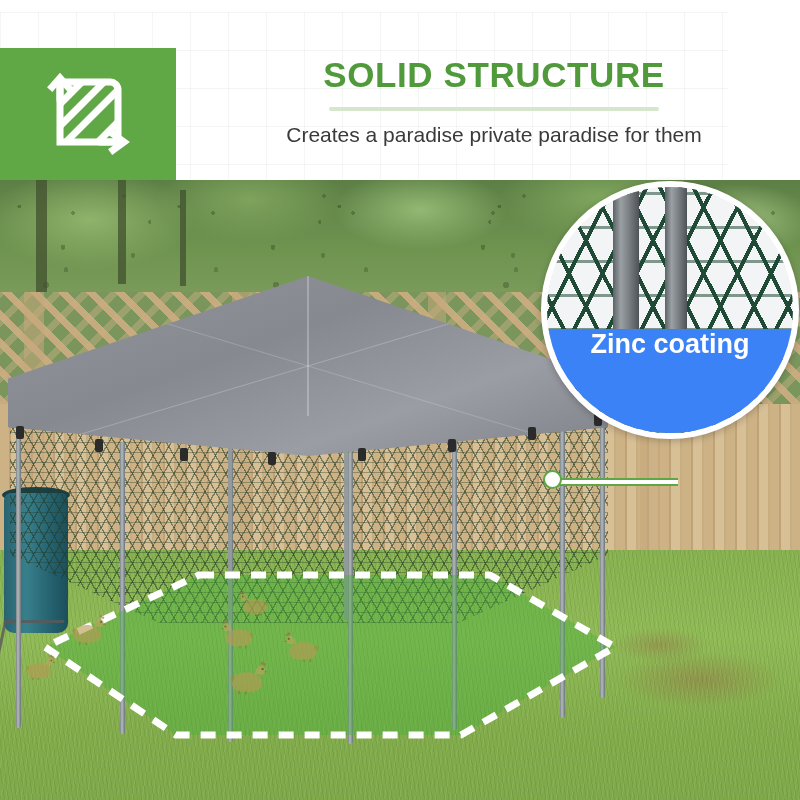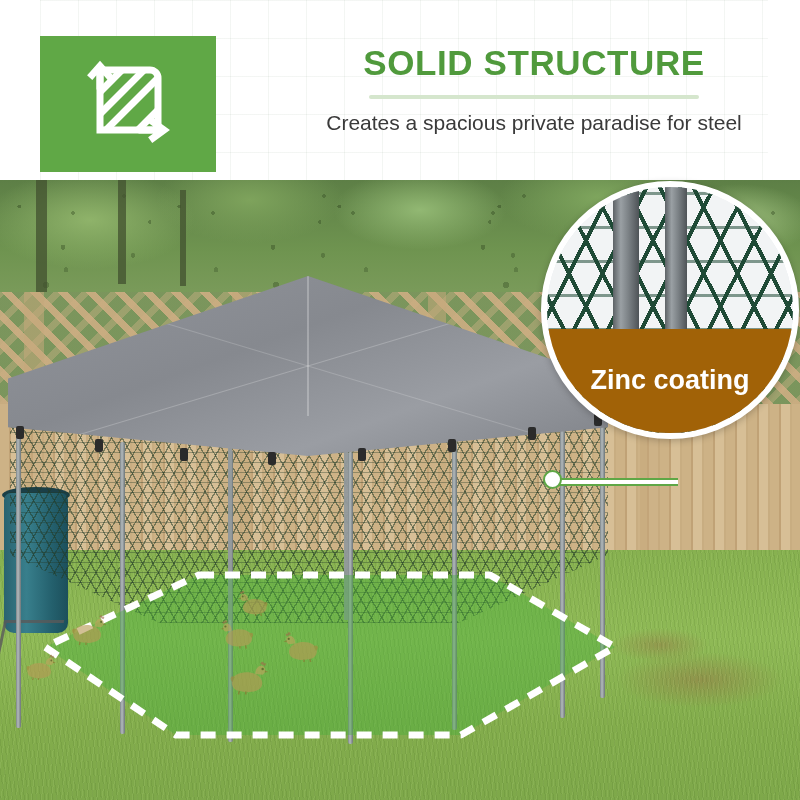--- a/index.html
+++ b/index.html
@@ -6,28 +6,27 @@
   * { margin:0; padding:0; box-sizing:border-box; }
   html,body{ background:#fff; }
   body{
     width:800px; height:800px;
     font-family:"Liberation Sans", sans-serif;
     overflow:hidden; position:relative;
   }
 
   
   .header{
-    position:absolute; left:0; top:0; width:728px; height:180px;
+    position:absolute; left:0; top:12px; width:728px; height:180px;
     background:#ffffff;
     background-image:
       linear-gradient(to right, rgba(120,150,120,.085) 1px, transparent 1px),
       linear-gradient(to bottom, rgba(120,150,120,.085) 1px, transparent 1px);
     background-size:38px 38px;
     overflow:hidden;
-    margin-left:40px;
   }
   .icon-box{
     position:absolute; left:0; top:36px; width:176px; height:136px;
     background:#60a846;
     display:flex; align-items:center; justify-content:center;
   }
   .icon-box svg{ display:block; }
 
   .head-text{
     position:absolute; left:196px; top:44px; width:596px;
@@ -214,22 +213,22 @@
       repeating-linear-gradient(63deg, #1f4a36 0 4px, transparent 4px 30px),
       repeating-linear-gradient(-63deg, #1f4a36 0 4px, transparent 4px 30px),
       repeating-linear-gradient(0deg, rgba(31,74,54,.55) 0 3px, transparent 3px 34px);
   }
   .callout-pipe{
     position:absolute; top:0; height:100%;
     background:linear-gradient(90deg,#5d6266,#9aa0a4 30%,#7b8185 60%,#4e5357);
   }
   .callout-band{
     position:absolute; left:0; bottom:0; width:100%; height:104px;
-    background:#a16207;
-    display:flex; flex-direction:column; align-items:center; justify-content:center;
+    background:#3b82f6;
+    display:flex; flex-direction:column; align-items:center; justify-content:flex-start;
     color:#fff; font-size:27px; font-weight:bold; line-height:1.16; text-align:center;margin-top:44px;
   }
 </style>
 </head>
 <body>
 
 <div class="header">
 
   <div class="icon-box">
     <span>
@@ -254,21 +253,21 @@
         <path d="M18 30 V12 M10 19 L18 10 L26 19" fill="none" stroke="#ffffff" stroke-width="7" stroke-linecap="square"></path>
 
         <path d="M60 74 H80 M71 66 L82 74 L71 82" fill="none" stroke="#ffffff" stroke-width="7" stroke-linecap="square"></path>
       </svg>
     </span>
   </div>
 
   <div class="head-text">
     <div class="head-title">SOLID STRUCTURE</div>
     <div class="head-rule"></div>
-    <div class="head-sub">Creates a spacious private paradise for steel</div>
+    <div class="head-sub">Creates a paradise private paradise for them</div>
   </div>
 </div>
 
 <div class="photo">
 
   <div class="sky"></div>
   <div class="trunk" style="left:36px;  top:0;  width:11px; height:122px;"></div>
   <div class="trunk" style="left:118px; top:0;  width:8px;  height:104px;"></div>
   <div class="trunk" style="left:180px; top:10px; width:6px; height:96px;"></div>
 

